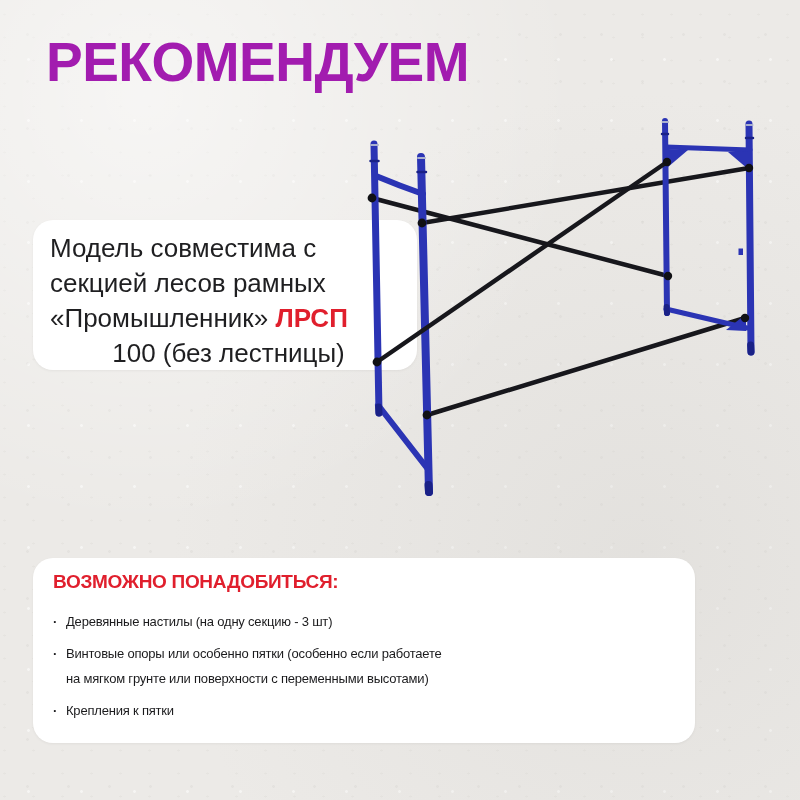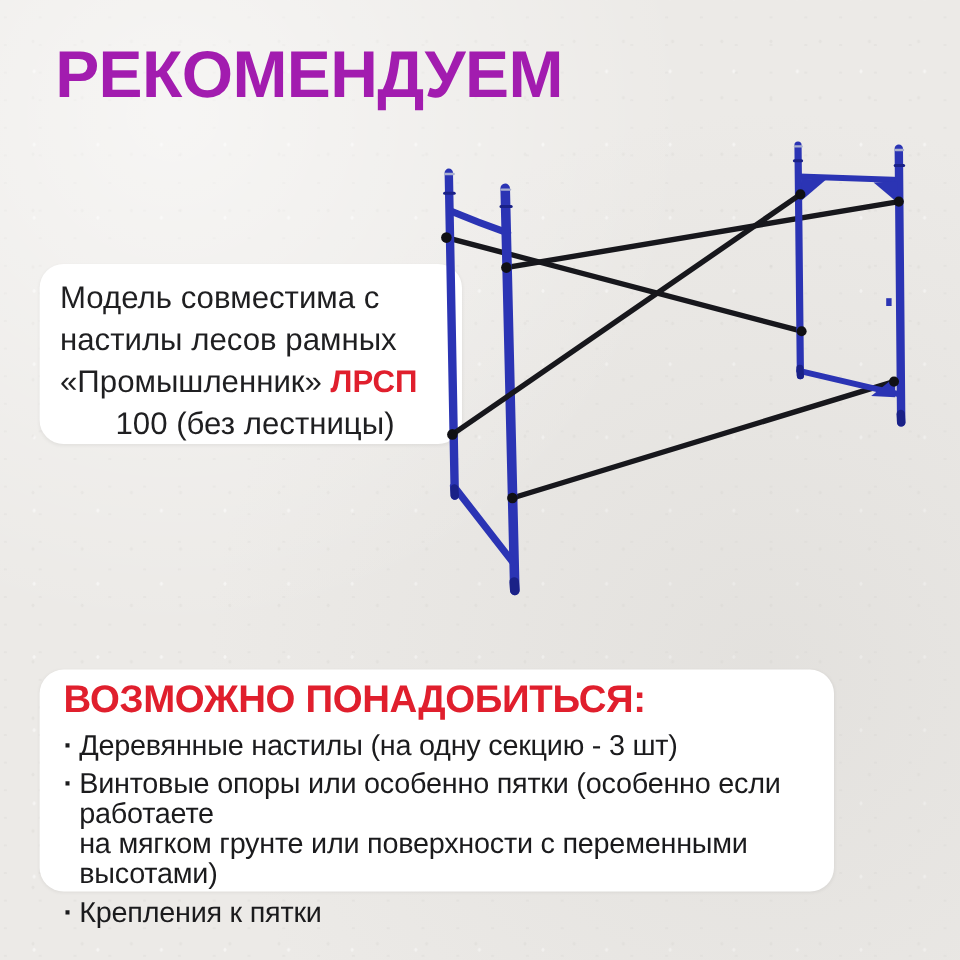--- a/index.html
+++ b/index.html
@@ -19,53 +19,53 @@
   .title{
     position:absolute;left:46px;top:31px;margin:0;
     font-size:55px;line-height:1.15;font-weight:800;letter-spacing:-.5px;
     color:#a21caf;
   }
   .card{
     position:absolute;background:#ffffff;border-radius:20px;
     box-shadow:0 1px 3px rgba(0,0,0,.05);
   }
   .compat-card{
-    left:33px;top:220px;width:352px;height:150px;
+    left:33px;top:220px;width:384px;height:150px;
     box-sizing:border-box;padding:11px 10px 0 17px;
   }
   .compat-card .ln{
     font-size:26px;line-height:35px;font-weight:500;color:#1f1f21;
     white-space:nowrap;
   }
   .hl{color:#e01f2d;font-weight:800;text-align:center;}
   .needs-card{
     left:33px;top:558px;width:662px;height:185px;
     box-sizing:border-box;padding:8px 20px 0 20px;
   }
   .needs-card h2{
-    margin:0 0 11px 0;font-size:32px;line-height:32px;font-weight:800;
+    margin:0 0 11px 0;font-size:19px;line-height:32px;font-weight:800;
     letter-spacing:-.3px;color:#e01f2d;
   }
   .needs-list{list-style:none;margin:0;padding:0;}
   .needs-list li{
-    font-size:24px;line-height:25px;color:#1b1b1d;letter-spacing:-.2px;
+    font-size:13px;line-height:25px;color:#1b1b1d;letter-spacing:-.2px;
     margin:0 0 7px 0;padding-left:13px;text-indent:-13px;
   }
   .needs-list li .item-text{white-space:pre-line;}
   .dot{display:inline-block;width:13px;text-indent:0;color:#1b1b1d;font-weight:700;}
   .scaffold{position:absolute;left:0;top:0;width:800px;height:800px;pointer-events:none;}
 </style>
 </head>
 <body>
 
 <h1 class="title">РЕКОМЕНДУЕМ</h1>
 
 <div class="card compat-card">
   <div class="ln">Модель совместима с</div>
-  <div class="ln">настилы лесов рамных</div>
+  <div class="ln">секцией лесов рамных</div>
   <div class="ln"><span>«Промышленник» </span><span class="hl">ЛРСП</span></div>
   <div class="ln hl">100 (без лестницы)</div>
 </div>
 
 <svg class="scaffold" viewBox="0 0 800 800" aria-hidden="true">
 
   <g stroke="#17171c" stroke-width="4.5" stroke-linecap="round">
     <line x1="422" y1="223" x2="749" y2="168"></line>
     <line x1="372" y1="198" x2="668" y2="276"></line>
     <line x1="427" y1="415" x2="745" y2="318"></line>

